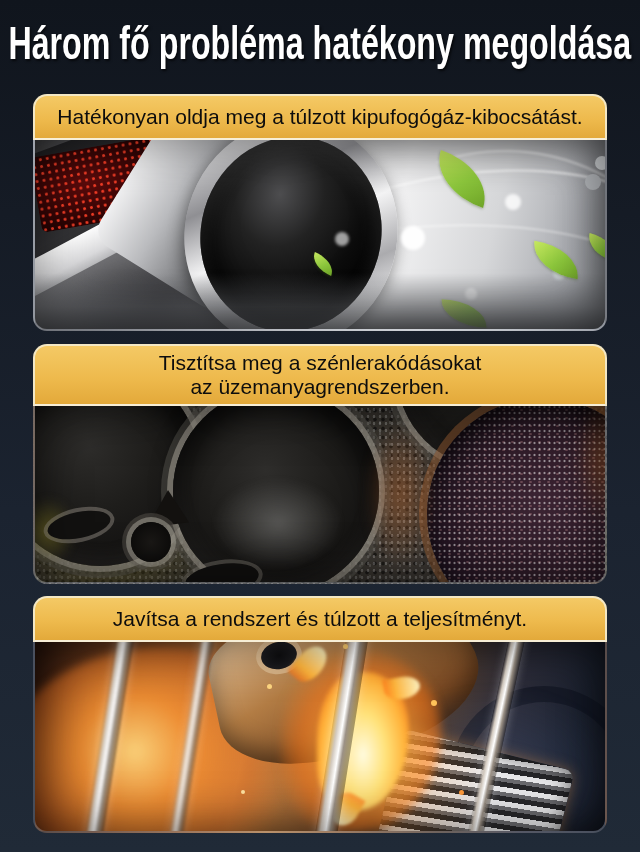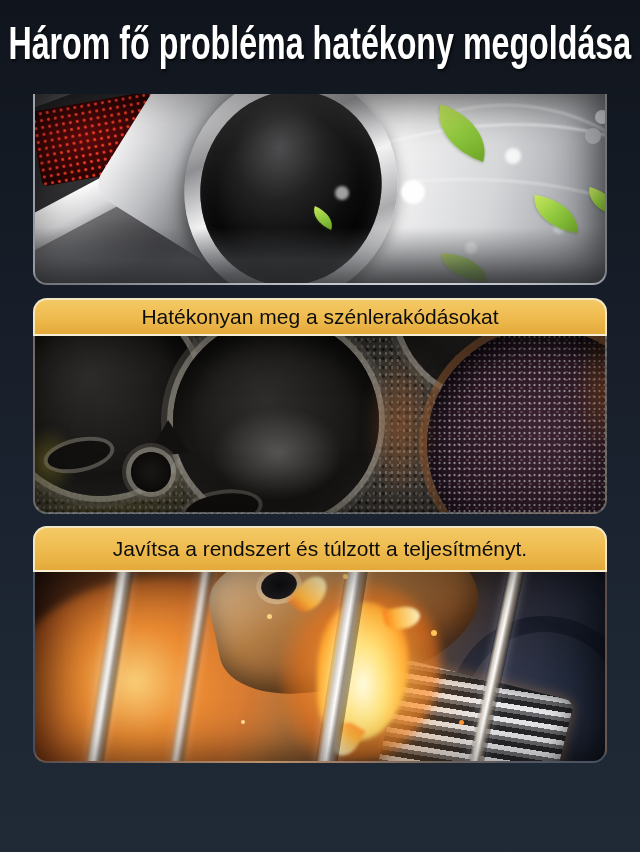--- a/index.html
+++ b/index.html
@@ -201,20 +201,23 @@
   .sp5 { left: 308px; top: 2px;   width: 5px; height: 5px; background: #ffcf70; }
 </style>
 </head>
 <body>
 
 <div class="title-wrap">
   <h1 class="page-title">Három fő probléma hatékony megoldása</h1>
 </div>
 
 <section class="card card-1">
+  <header class="banner">
+    <span class="cap-line">Hatékonyan oldja meg a túlzott kipufogógáz-kibocsátást.</span>
+  </header>
   <div class="photo photo-exhaust">
     <div class="swoosh sw1"></div>
     <div class="swoosh sw2"></div>
     <div class="swoosh sw3"></div>
     <div class="swoosh sw4"></div>
     <div class="swoosh sw5"></div>
     <div class="bumper-dark"></div>
     <div class="taillight"></div>
     <div class="bumper-chrome"></div>
     <div class="bumper-lower"></div>
@@ -234,21 +237,22 @@
     <div class="leaf lf2"></div>
     <div class="leaf lf3"></div>
     <div class="leaf lf4"></div>
     <div class="leaf lf5"></div>
     <div class="ex-floor"></div>
   </div>
 </section>
 
 <section class="card card-2">
   <header class="banner two-line">
-    <span class="cap-line">Hatékonyan meg a szénlerakódásokat</span>
+    <span class="cap-line">Tisztítsa meg a szénlerakódásokat</span>
+    <span class="cap-line">az üzemanyagrendszerben.</span>
   </header>
   <div class="photo photo-engine">
     <div class="bore bore1"></div>
     <div class="bore bore-top"></div>
     <div class="bore bore2">
       <div class="piston-smudge"></div>
     </div>
     <div class="bore3" style="border-radius:50%;"></div>
     <div class="rust1"></div>
     <div class="rust2"></div>

